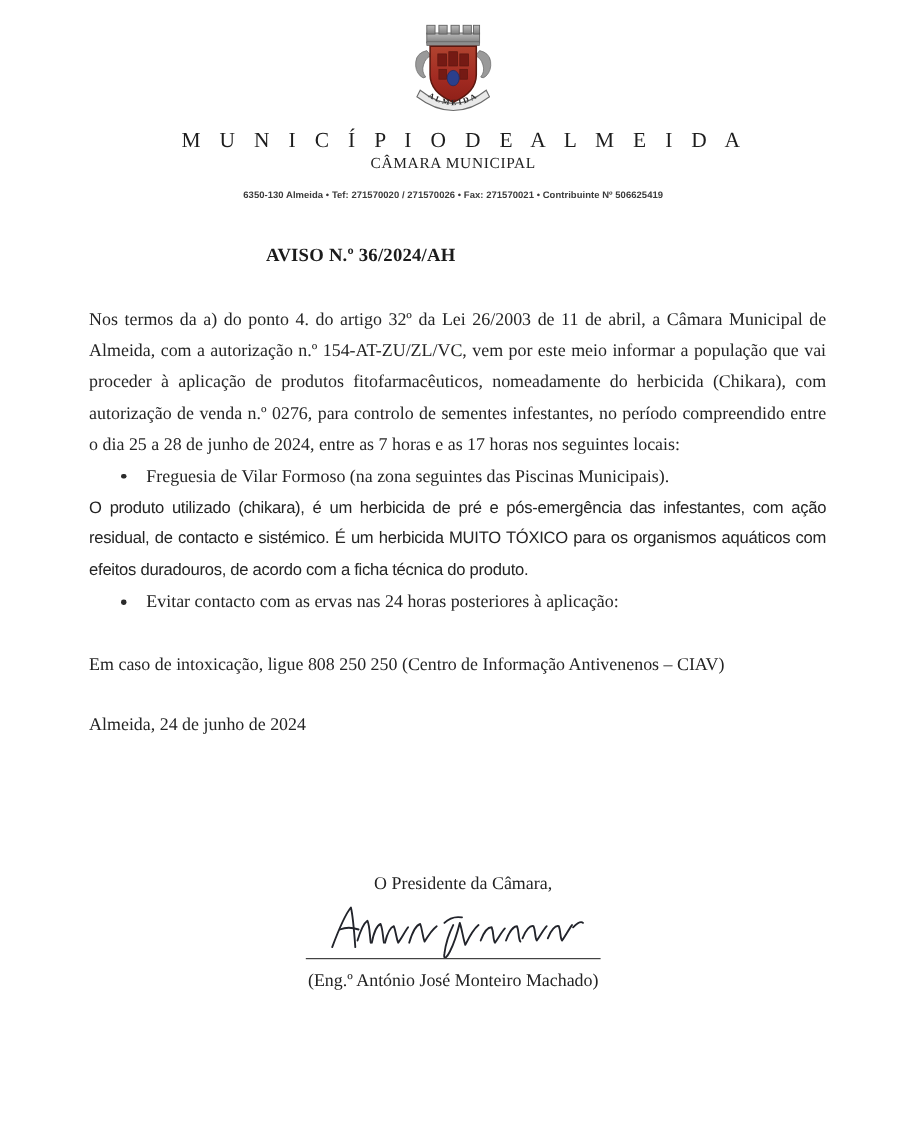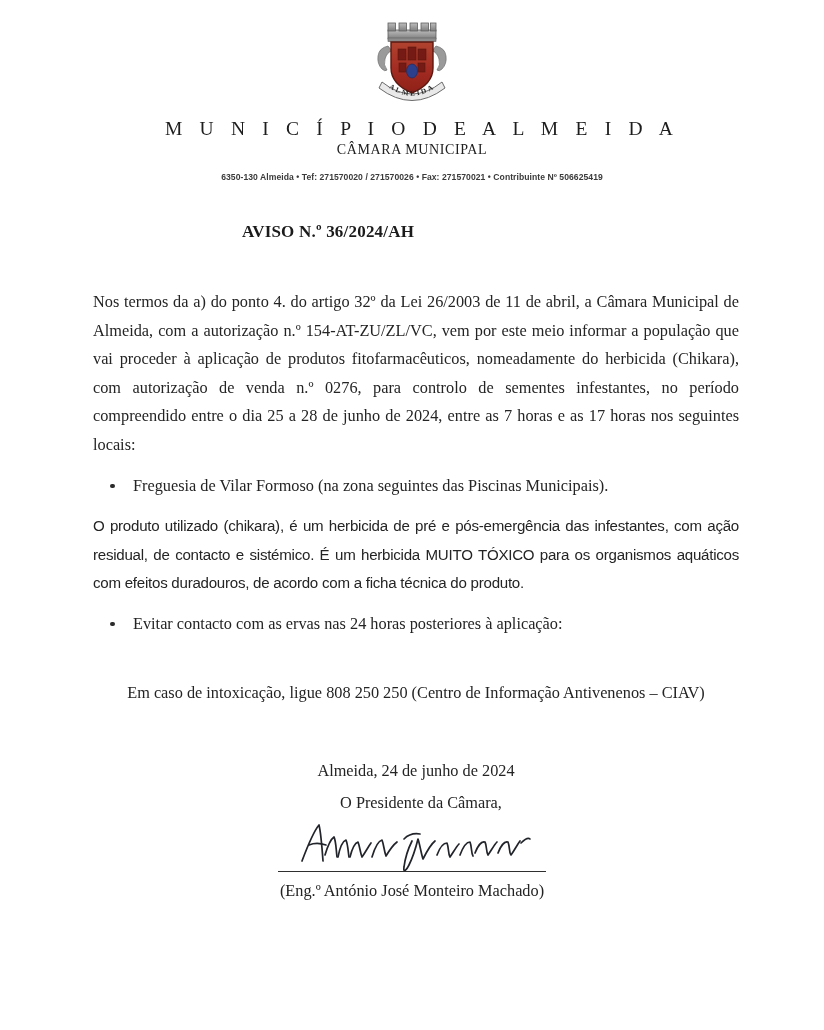--- a/index.html
+++ b/index.html
@@ -78,38 +78,38 @@
     letter-spacing: 0.2px;
     color: #1b1b1b;
   }
   .body-block {
     position: absolute;
     left: 81px;
     top: 276px;
     width: 670px;
   }
   p.para {
-    margin: 12px;
+    margin: 0;
     text-align: justify;
     text-justify: inter-word;
     font-size: 16.3px;
     line-height: 28.6px;
     color: #242424;
   }
   p.para.serif {
     font-family: "Liberation Serif", "DejaVu Serif", serif;
   }
   
   p.para.sans {
     font-family: "Liberation Sans", "DejaVu Sans", sans-serif;
     font-size: 15.1px;
     letter-spacing: -0.25px;
   }
   p.para.left {
-    text-align: center;
+    text-align: left;
   }
   ul.bullets {
     margin: 0;
     padding: 0;
     list-style: none;
   }
   ul.bullets li {
     position: relative;
     padding-left: 52px;
     font-size: 16.3px;

